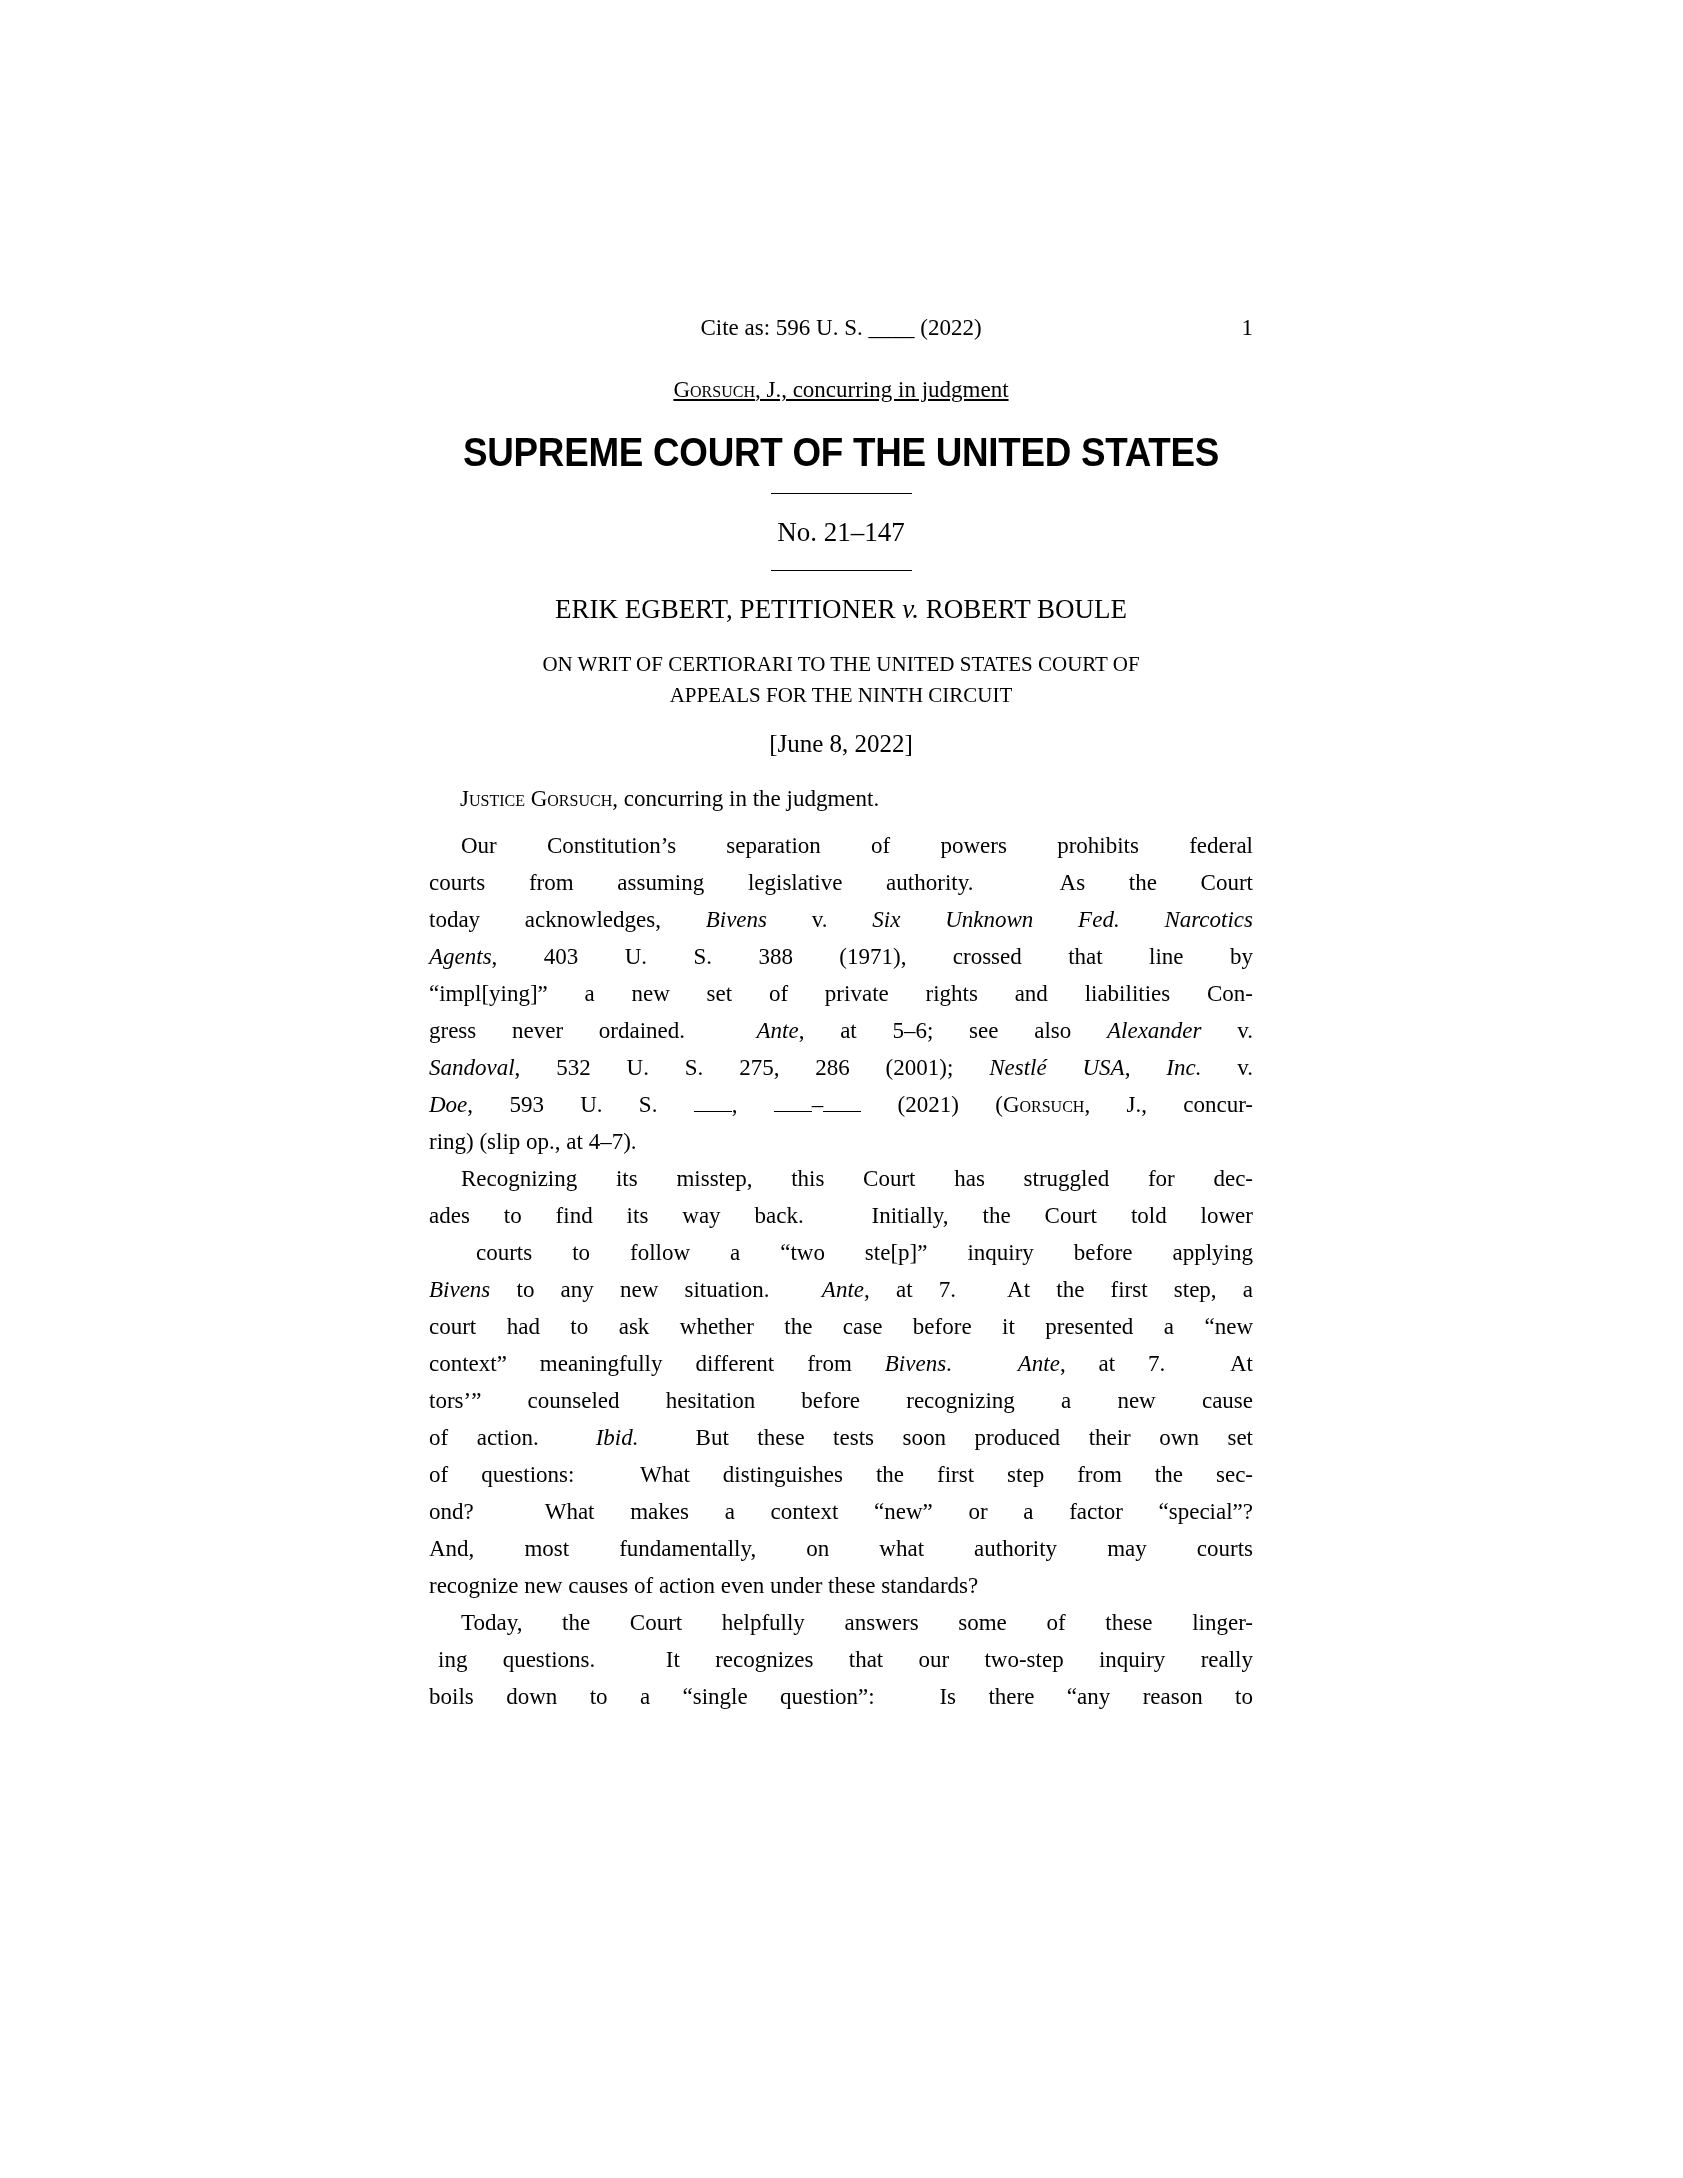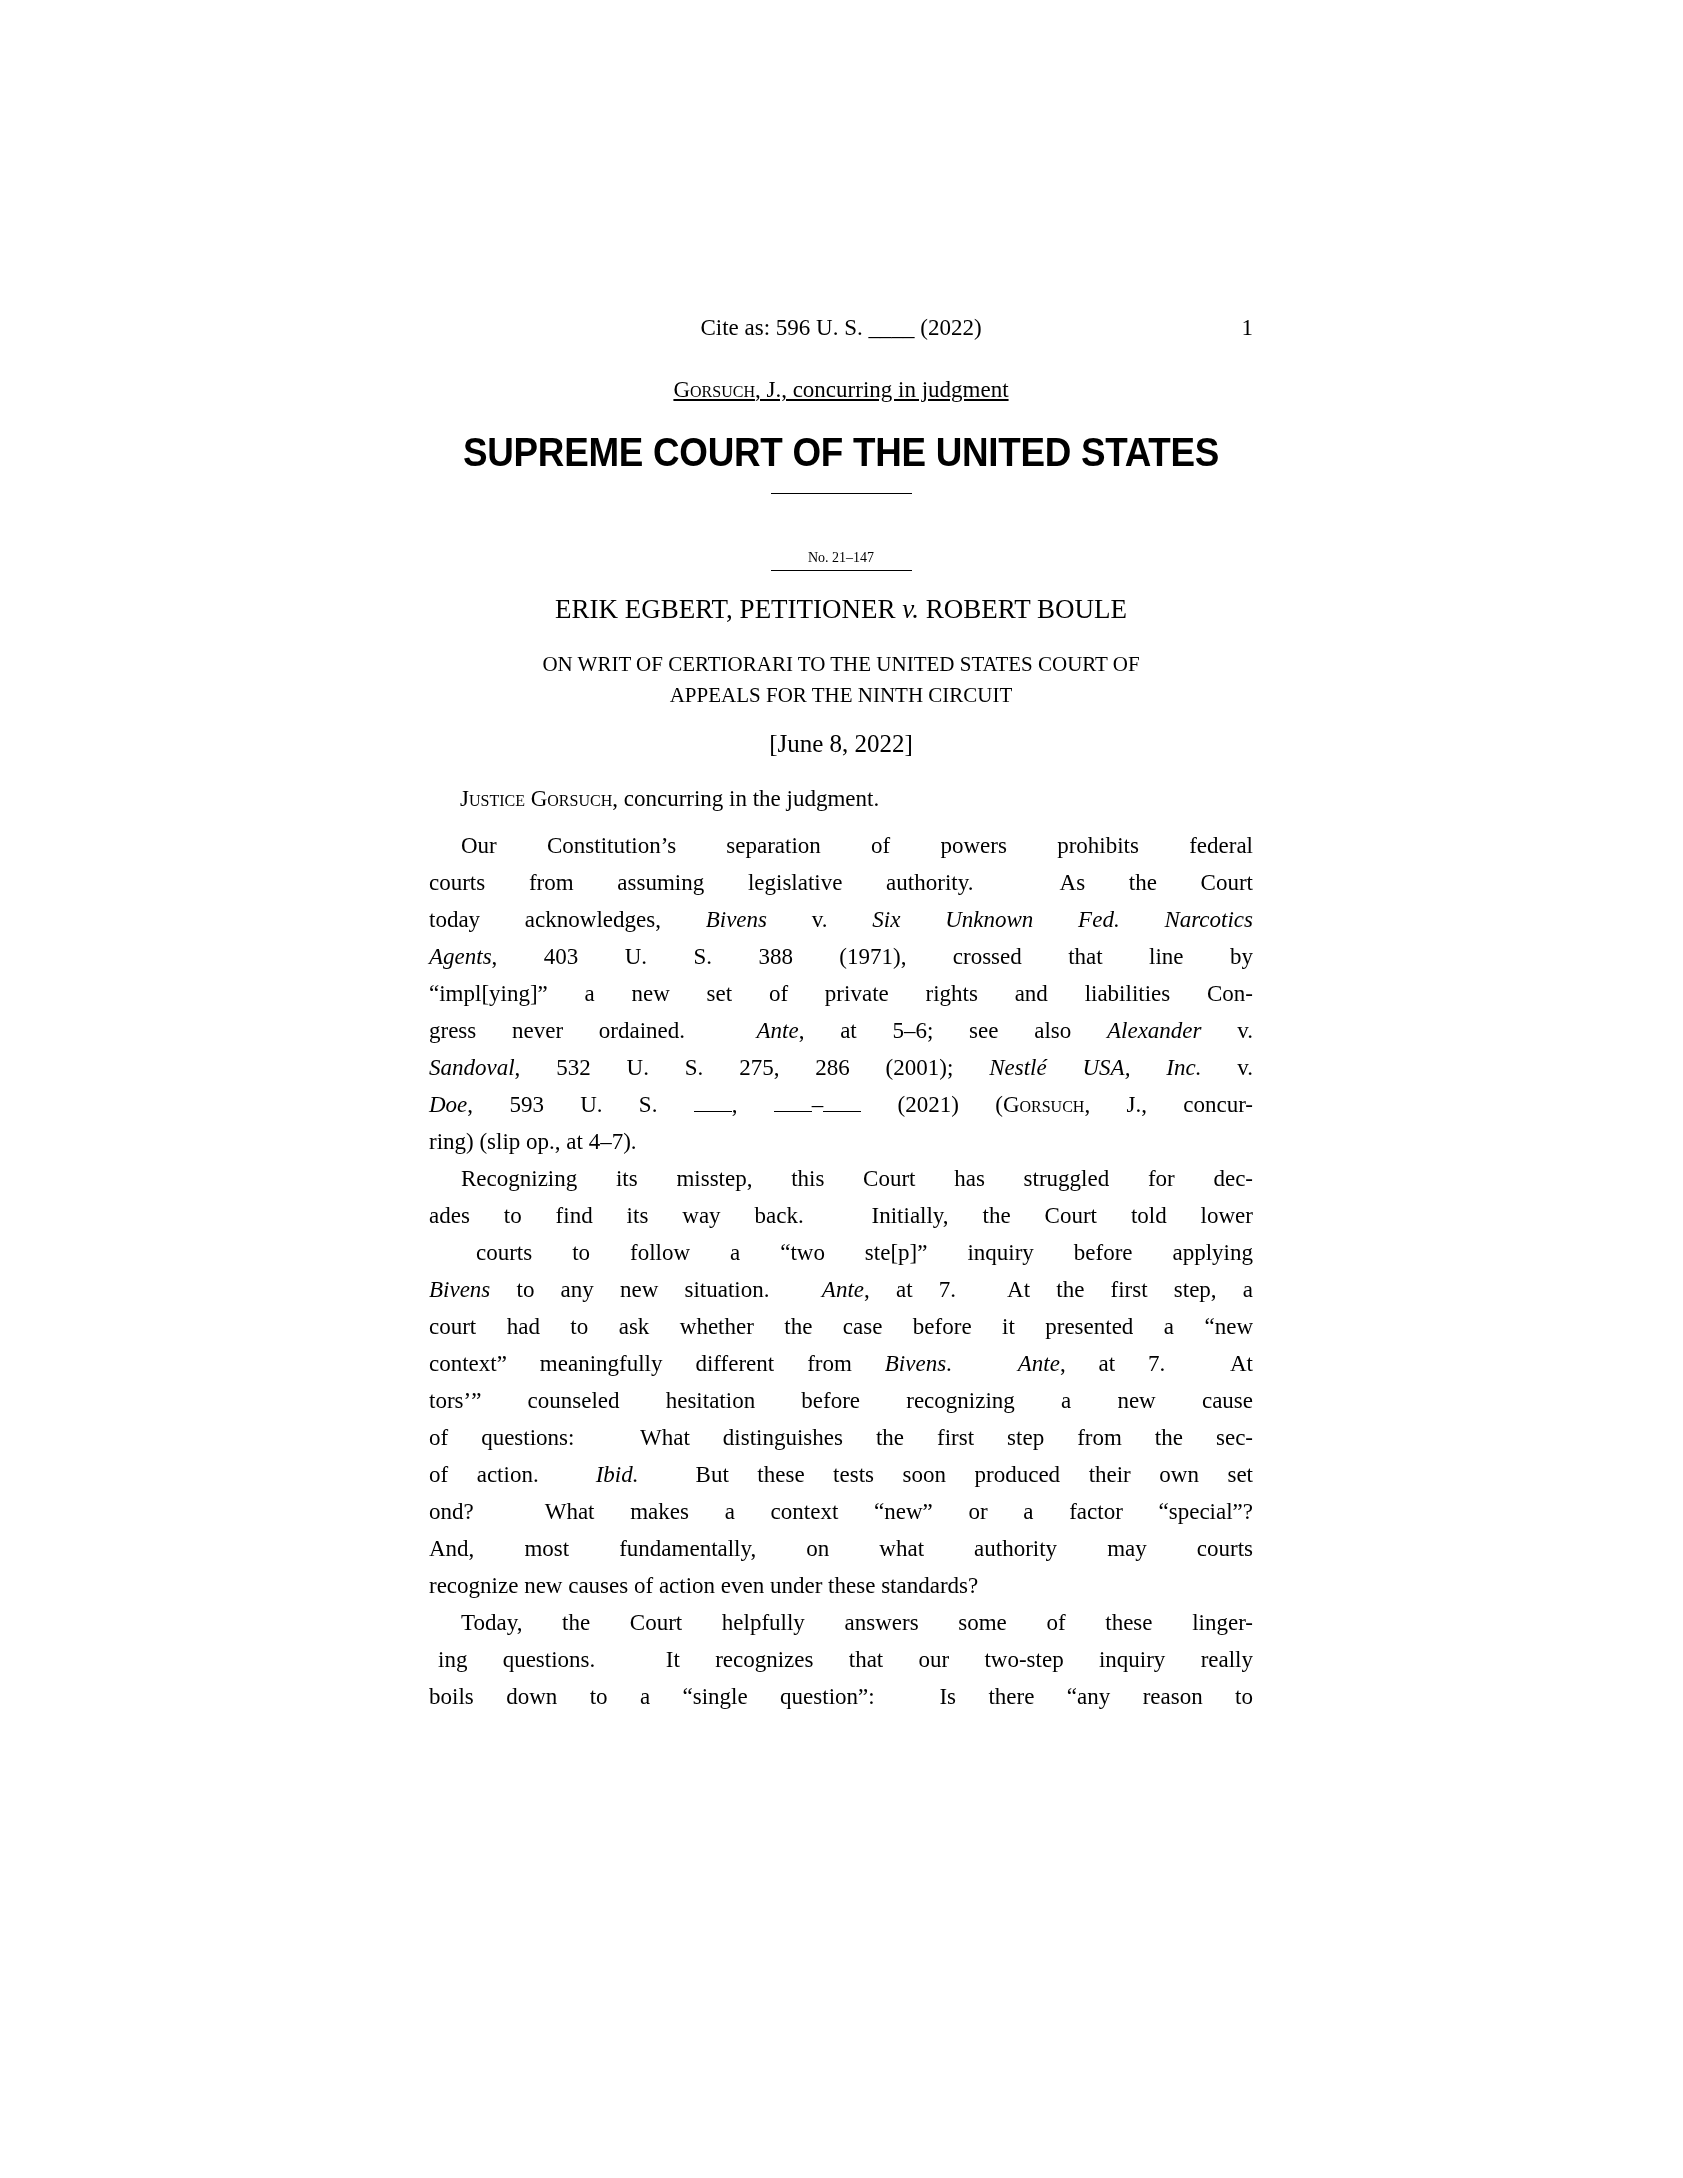--- a/index.html
+++ b/index.html
@@ -5,21 +5,21 @@
   html, body { margin: 0; padding: 0; background: #ffffff; }
   body { width: 1683px; height: 2178px; position: relative; overflow: hidden; color: #000; font-family: "Liberation Serif", "DejaVu Serif", serif; }
   .center { position: absolute; left: 429px; width: 824px; text-align: center; white-space: nowrap; }
   #running-head { top: 315px; font-size: 23px; }
   #page-number { position: absolute; top: 315px; left: 1221px; width: 32px; text-align: right; font-size: 23px; }
   #opinion-label { top: 377px; font-size: 23px; text-decoration: underline; }
   #court-title { top: 430px; font-size: 40px; font-family: "Liberation Sans Narrow", "Liberation Sans", sans-serif; font-weight: bold; letter-spacing: -0.3px; transform: scaleX(0.92); transform-origin: center; }
   .rule { position: absolute; left: 771px; width: 141px; height: 0; border-top: 1.6px solid #000; }
   #rule-top { top: 493px; }
   #rule-bottom { top: 570px; }
-  #docket { top: 517px; font-size: 14px; margin-top: 33px; }
+  #docket { top: 517px; font-size: 27px; }
   #parties { top: 594px; font-size: 27px; }
   #cert-1 { top: 652px; font-size: 21px; }
   #cert-2 { top: 683px; font-size: 21px; }
   #date { top: 730px; font-size: 25px; }
   .sc { font-variant: small-caps; }
   .it { font-style: italic; }
   #heading-line { position: absolute; left: 460px; top: 786px; font-size: 23px; white-space: nowrap; }
   #body { position: absolute; left: 429px; top: 827px; width: 824px; font-size: 23px; }
   .line { height: 37px; line-height: 37px; text-align: justify; text-align-last: justify; white-space: nowrap; overflow: visible; }
   .line.last { text-align-last: left; }
@@ -58,22 +58,22 @@
     <div class="line" style="white-space: normal;"><span class="it">Sandoval</span><span>, 532 U. S. 275, 286 (2001); </span><span class="it">Nestlé USA, Inc.</span><span> v.</span></div>
     <div class="line" style="white-space: normal;"><span class="it">Doe</span><span>, 593 U. S. </span><span class="blank"></span><span>, </span><span class="blank"></span><span>–</span><span class="blank"></span><span> (2021) (</span><span class="sc">Gorsuch</span><span>, J., concur-</span></div>
     <div class="line last" style="white-space: normal;"><span>ring) (slip op., at 4–7).</span></div>
     <div class="line indent" style="white-space: normal;"><span>Recognizing its misstep, this Court has struggled for dec-</span></div>
     <div class="line" style="white-space: normal;"><span>ades to find its way back.&nbsp; Initially, the Court told lower</span></div>
     <div class="line" style="white-space: normal; margin-left: 47px;"><span>courts to follow a “two ste[p]” inquiry before applying</span></div>
     <div class="line" style="white-space: normal;"><span class="it">Bivens</span><span> to any new situation.&nbsp; </span><span class="it">Ante</span><span>, at 7.&nbsp; At the first step, a</span></div>
     <div class="line" style="white-space: normal;"><span>court had to ask whether the case before it presented a “new</span></div>
     <div class="line" style="white-space: normal;"><span>context” meaningfully different from </span><span class="it">Bivens</span><span>.&nbsp; </span><span class="it">Ante</span><span>, at 7.&nbsp; At</span></div>
     <div class="line" style="white-space: normal;"><span>tors’” counseled hesitation before recognizing a new cause</span></div>
+    <div class="line" style="white-space: normal;"><span>of action.&nbsp; </span><span class="it">Ibid.</span><span>&nbsp; But these tests soon produced their own set</span></div>
     <div class="line" style="white-space: normal;"><span>of questions:&nbsp; What distinguishes the first step from the sec-</span></div>
-    <div class="line" style="white-space: normal;"><span>of action.&nbsp; </span><span class="it">Ibid.</span><span>&nbsp; But these tests soon produced their own set</span></div>
     <div class="line" style="white-space: normal;"><span>ond?&nbsp; What makes a context “new” or a factor “special”?</span></div>
     <div class="line" style="white-space: normal;"><span>And, most fundamentally, on what authority may courts</span></div>
     <div class="line last" style="white-space: normal;"><span>recognize new causes of action even under these standards?</span></div>
     <div class="line indent" style="white-space: normal;"><span>Today, the Court helpfully answers some of these linger-</span></div>
     <div class="line" style="white-space: normal; margin-left: 9px;"><span>ing questions.&nbsp; It recognizes that our two-step inquiry really</span></div>
     <div class="line" style="white-space: normal;"><span>boils down to a “single question”:&nbsp; Is there “any reason to</span></div>
   </div>
 
 
 </body></html>

